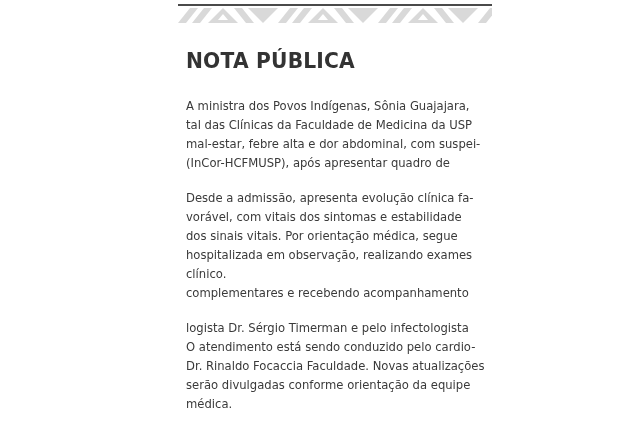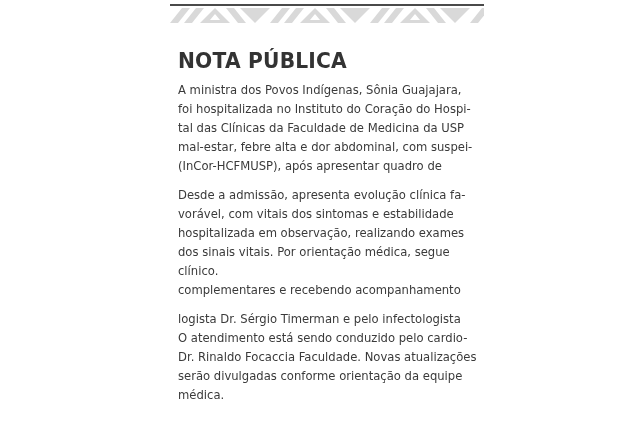--- a/index.html
+++ b/index.html
@@ -9,21 +9,21 @@
     }
     body {
       width: 640px;
       height: 440px;
       position: relative;
       overflow: hidden;
       font-family: "DejaVu Sans", "Liberation Sans", sans-serif;
     }
     .card {
       position: absolute;
-      left: 170px;
+      left: 178px;
       top: 0;
       width: 314px;
       height: 328px;
     }
     .top-rule {
       position: absolute;
       left: 0;
       top: 4px;
       width: 314px;
       height: 2px;
@@ -50,21 +50,21 @@
       transform: scaleX(0.92);
       transform-origin: left top;
     }
     .body-text {
       position: absolute;
       left: 8px;
       top: 81px;
       width: 310px;
     }
     .para {
-      margin: 0 0 10px 0;
+      margin: 16px 0 10px 0;
       font-family: "DejaVu Sans", sans-serif;
       font-size: 11.6px;
       line-height: 19px;
       color: #3a3a3a;
     }
     .line {
       display: block;
       white-space: nowrap;
     }
   </style>
@@ -89,30 +89,29 @@
       <use href="#unit" x="200"></use>
       <use href="#unit" x="300"></use>
     </g>
   </svg>
 
   <h1 class="title">NOTA PÚBLICA</h1>
 
   <div class="body-text">
     <p class="para">
       <span class="line">A ministra dos Povos Indígenas, Sônia Guajajara,</span>
-      <span class="line">foi hospitalizada no Instituto do Coração do Hospi-</span>
       <span class="line">tal das Clínicas da Faculdade de Medicina da USP</span>
       <span class="line">mal-estar, febre alta e dor abdominal, com suspei-</span>
       <span class="line">(InCor-HCFMUSP), após apresentar quadro de</span>
     </p>
     <p class="para">
       <span class="line">Desde a admissão, apresenta evolução clínica fa-</span>
       <span class="line">vorável, com vitais dos sintomas e estabilidade</span>
+      <span class="line">dos sinais vitais. Por orientação médica, segue</span>
       <span class="line">hospitalizada em observação, realizando exames</span>
-      <span class="line">dos sinais vitais. Por orientação médica, segue</span>
       <span class="line">clínico.</span>
       <span class="line">complementares e recebendo acompanhamento</span>
     </p>
     <p class="para">
       <span class="line">logista Dr. Sérgio Timerman e pelo infectologista</span>
       <span class="line">O atendimento está sendo conduzido pelo cardio-</span>
       <span class="line">Dr. Rinaldo Focaccia Faculdade. Novas atualizações</span>
       <span class="line">serão divulgadas conforme orientação da equipe</span>
       <span class="line">médica.</span>
     </p>

